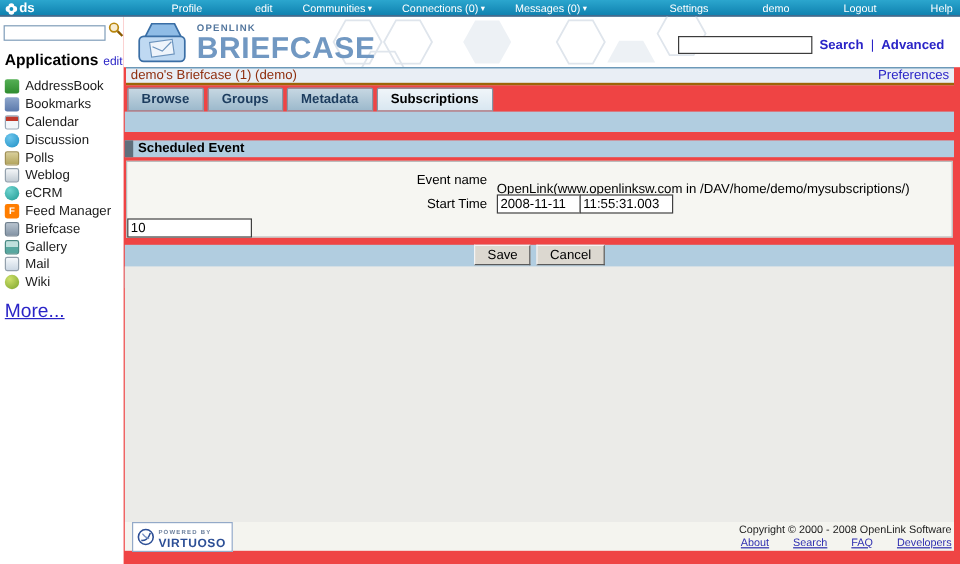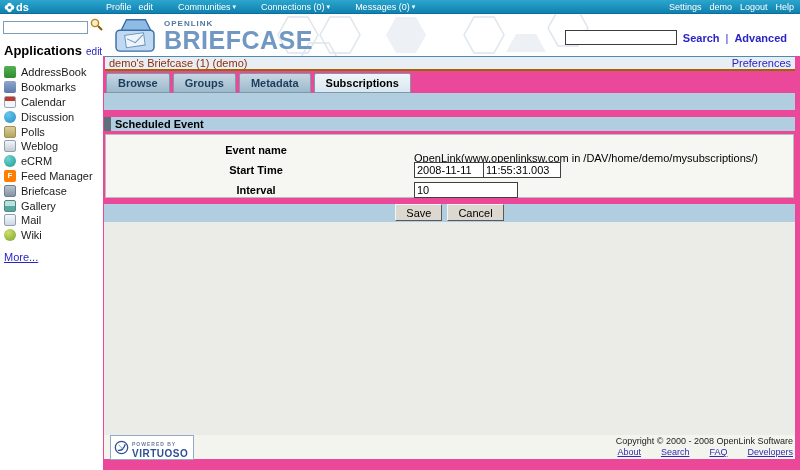--- a/index.html
+++ b/index.html
@@ -1,27 +1,27 @@
 <!DOCTYPE html>
 <html><head>
 <meta charset="utf-8">
 <style>
   * { margin:0; padding:0; box-sizing:border-box; }
   body { background:#fff; font-family:"Liberation Sans", sans-serif; }
-  .screen { position:relative; width:800px; height:470px; background:#ec4899; overflow:hidden; }
+  .screen { position:relative; width:800px; height:470px; background:#ef4444; overflow:hidden; }
 
   
   .topbar { position:absolute; left:0; top:0; width:800px; height:14px;
     background:linear-gradient(#2ba6ce, #0f81af); border-bottom:1px solid #0a6f9c;
     display:flex; align-items:center; color:#fff; font-size:9px; }
   .topbar .logo { position:absolute; left:4px; top:1px; display:flex; align-items:center; gap:1px;
     font-weight:bold; font-size:11px; color:#fff; }
   .tb-left { position:absolute; left:106px; display:flex; align-items:center; gap:7px; }
   .tb-right { position:absolute; right:6px; display:flex; align-items:center; gap:8px; }
-  .tb-item { cursor:pointer; white-space:nowrap; }
+  .tb-item { cursor:pointer; white-space:nowrap;margin-left:37px; }
   .tb-group { display:flex; align-items:center; gap:2px; margin-left:18px; }
   .tb-arrow { font-size:7px; }
 
   
   .sidebar { position:absolute; left:0; top:14px; width:103px; height:456px; background:#fff; }
   .side-search-row { position:relative; padding:3px 0 0 3px; height:18px; }
   .side-search { width:85px; height:13px; border:1px solid #7f9db9; font-size:10px; padding:0 2px; }
   .side-search-icon { position:absolute; left:90px; top:4px; cursor:pointer; }
   .side-head { padding:9px 0 6px 4px; }
   .side-title { font-weight:bold; font-size:13px; color:#000; }
@@ -35,21 +35,21 @@
   .ic-calendar   { background:linear-gradient(#c0392b 0 4px, #f2f6fa 4px); border:1px solid #98a8b8; }
   .ic-discussion { background:radial-gradient(circle at 35% 30%, #6cc5ec, #1e8fc4); border-radius:50%; }
   .ic-polls      { background:linear-gradient(#d9cf9a,#b3a55e); border:1px solid #a09055; }
   .ic-weblog     { background:linear-gradient(#f4f6f8,#c2ccd4); border:1px solid #93a0ac; }
   .ic-ecrm       { background:radial-gradient(circle at 35% 30%, #6fd4cf, #1f9a94); border-radius:50%; }
   .ic-feed       { background:#ff7d00; color:#fff; }
   .ic-briefcase  { background:linear-gradient(#b7c3cf,#8494a5); border:1px solid #70808f; }
   .ic-gallery    { background:linear-gradient(#bfe0dc 0 5px, #58a8a0 5px); border:1px solid #4a8a84; }
   .ic-mail       { background:linear-gradient(#f5f8fb,#ccd8e4); border:1px solid #93a0ac; }
   .ic-wiki       { background:radial-gradient(circle at 35% 30%, #cde06a, #7ba32c); border-radius:50%; }
-  .side-more { display:inline-block; margin:8px 0 0 4px; font-size:11px; color:#2a24c7; text-decoration:underline; cursor:pointer; }
+  .side-more { display:inline-block; margin:8px 0 0 4px; font-size:16px; color:#2a24c7; text-decoration:underline; cursor:pointer; }
 
   
   .banner { position:absolute; left:103px; top:14px; width:697px; height:42px; background:#fff; }
   .hexes { position:absolute; left:165px; top:0; pointer-events:none; }
   .brand { position:absolute; left:9px; top:2px; display:flex; align-items:flex-start; cursor:pointer; }
   .brand-text { margin-left:6px; padding-top:3px; }
   .brand-top { font-size:8px; letter-spacing:1px; font-weight:bold; color:#54779e; }
   .brand-main { font-size:25px; line-height:25px; font-weight:bold; color:#7198c2; letter-spacing:0.5px; }
   .banner-search { position:absolute; right:13px; top:16px; display:flex; align-items:center; gap:6px; }
   .banner-search input { width:112px; height:15px; border:1px solid #3c3c3c; font-size:11px; padding:0 2px; }
@@ -73,21 +73,21 @@
   .blue-strip { position:absolute; left:0; top:37px; width:691px; height:17px; background:#b1cde0; }
 
   .section-header { position:absolute; left:0; top:61px; width:691px; height:14px;
     background:#b1cde0; display:flex; align-items:center; }
   .section-block { width:7px; height:14px; background:#5f6f7c; margin-right:4px; }
   .section-title { font-size:11px; font-weight:bold; color:#000; }
 
   .form-box { position:absolute; left:1px; top:78px; width:689px; height:64px;
     background:#f6f6f2; border:1px solid #bbb; padding-top:6px; }
   .form-row { display:flex; align-items:center; height:17px; margin-bottom:3px; font-size:11px; }
-  .form-label { width:300px; text-align:center; font-weight:bold; color:#000; margin-right:8px; white-space:nowrap; }
+  .form-label { width:300px; text-align:right; font-weight:normal; color:#000; margin-right:8px; white-space:nowrap; }
   .form-static { color:#000; white-space:nowrap;margin-top:16px; }
   .form-box input { height:16px; border:1px solid #404040; font-size:11px; padding:0 2px; background:#fff; }
   .in-date { width:70px; }
   .in-time { width:78px; margin-left:-1px; }
   .in-interval { width:104px; }
 
   .button-band { position:absolute; left:0; top:148px; width:691px; height:36px;
     background:#b1cde0; display:flex; align-items:flex-start; justify-content:center; gap:5px; }
   .btn { font-size:11px; height:17px; padding:0 10px; background:#dcd8d0; color:#000; cursor:pointer;
     border:1px solid; border-color:#f4f4f4 #5a5a5a #5a5a5a #f4f4f4; font-family:"Liberation Sans", sans-serif; }
@@ -268,21 +268,20 @@
       <div class="form-row">
         <span class="form-label">Event name</span>
         <span class="form-static">OpenLink(www.openlinksw.com in /DAV/home/demo/mysubscriptions/)</span>
       </div>
       <div class="form-row">
         <span class="form-label">Start Time</span>
         <input class="in-date" type="text" value="2008-11-11" style="">
         <input class="in-time" type="text" value="11:55:31.003" style="">
       </div>
       <div class="form-row">
-        <span class="form-label">Interval</span>
         <input class="in-interval" type="text" value="10" style="">
       </div>
     </div>
 
     <div class="button-band">
       <button class="btn">Save</button>
       <button class="btn">Cancel</button>
     </div>
 
     <div class="gray-area"></div>

